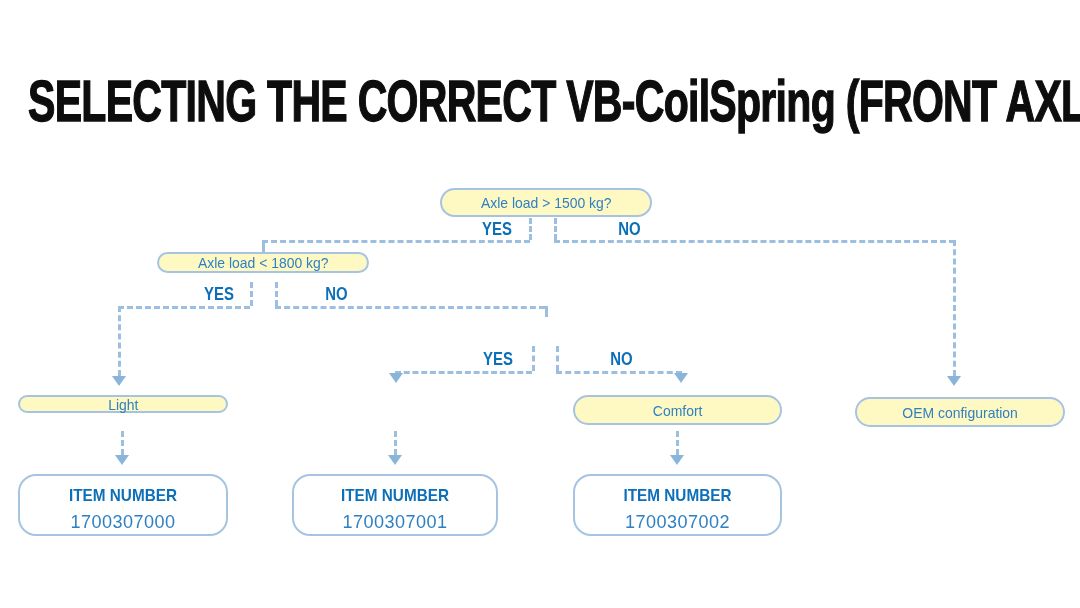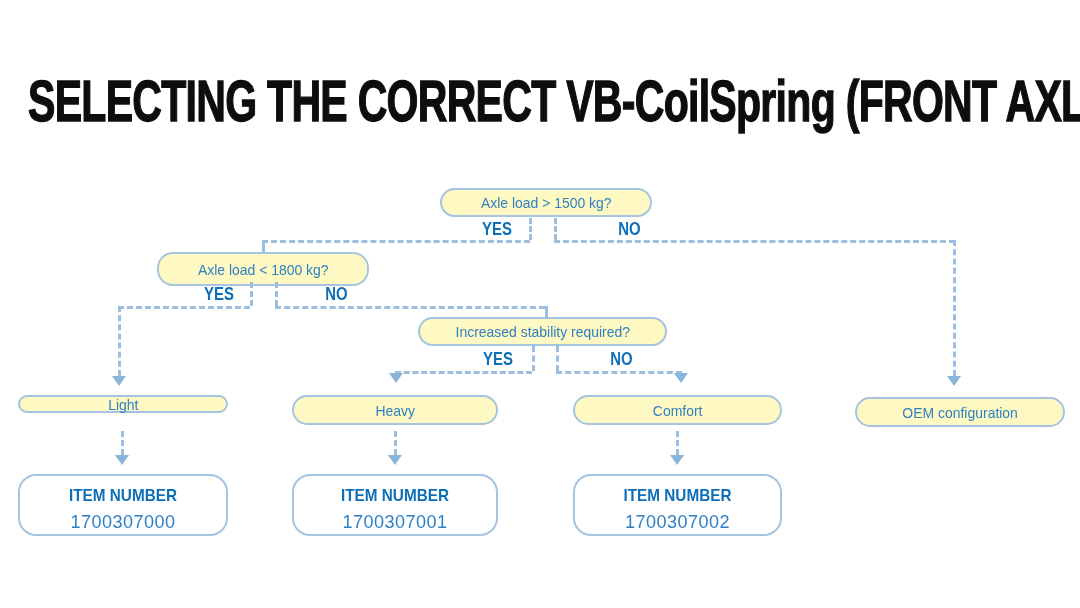--- a/index.html
+++ b/index.html
@@ -61,45 +61,39 @@
   <div class="pill" style="left:440px;top:188px;width:212px;height:29px;">
     <span>Axle load &gt; 1500 kg?</span>
   </div>
   <div class="yn" style="left:455px;top:219px;">
     <span>YES</span>
   </div>
   <div class="yn" style="left:583px;top:219px;">
     <span>NO</span>
   </div>
 
-  <div class="pill" style="left:157px;top:252px;width:212px;height:34px;">
+  <div class="pill" style="left:157px;top:252px;width:212px;height:21px;">
     <span>Axle load &lt; 1800 kg?</span>
   </div>
   <div class="yn" style="left:177px;top:284px;">
     <span>YES</span>
   </div>
   <div class="yn" style="left:290px;top:284px;">
     <span>NO</span>
   </div>
 
-  <div class="pill" style="left:418px;top:317px;width:249px;height:29px;">
-    <span>Increased stability required?</span>
-  </div>
   <div class="yn" style="left:456px;top:349px;">
     <span>YES</span>
   </div>
   <div class="yn" style="left:575px;top:349px;">
     <span>NO</span>
   </div>
 
   <div class="pill" style="left:18px;top:395px;width:210px;height:18px;">
     <span>Light</span>
-  </div>
-  <div class="pill" style="left:292px;top:395px;width:206px;height:30px;">
-    <span>Heavy</span>
   </div>
   <div class="pill" style="left:573px;top:395px;width:209px;height:30px;">
     <span>Comfort</span>
   </div>
   <div class="pill" style="left:855px;top:397px;width:210px;height:30px;">
     <span>OEM configuration</span>
   </div>
 
   <div class="item-box" style="left:18px;top:474px;width:210px;height:62px;">
     <div class="item-label">ITEM NUMBER</div>

